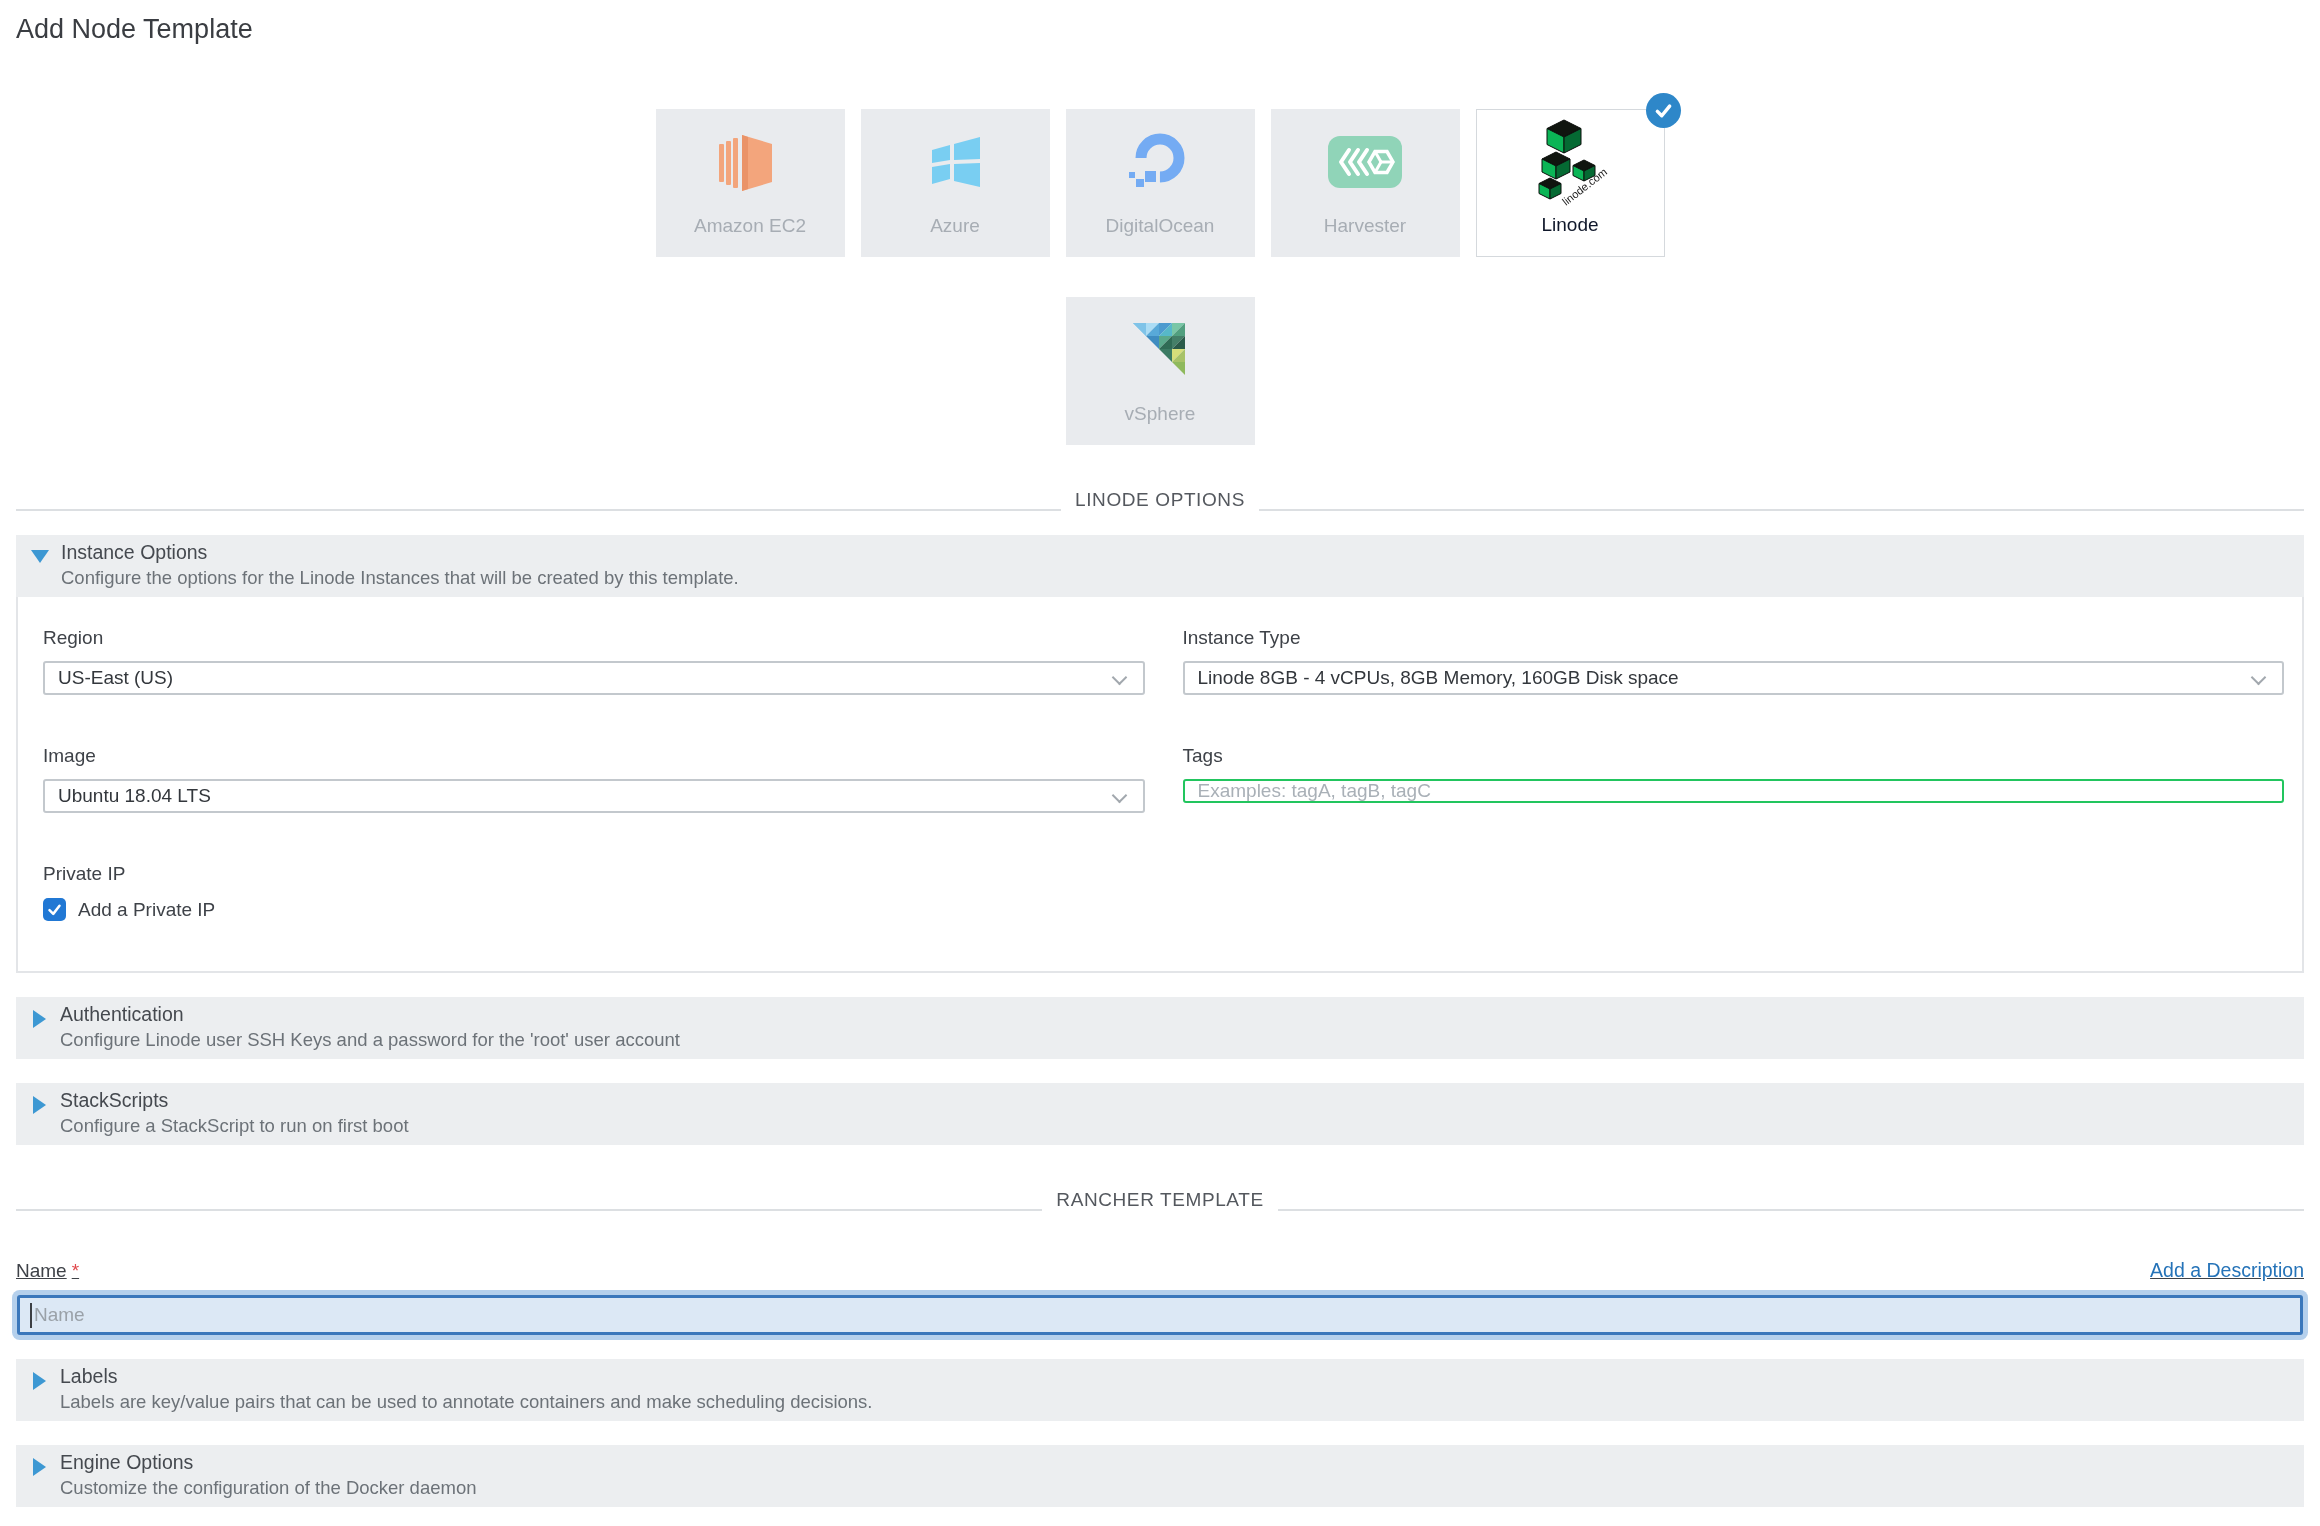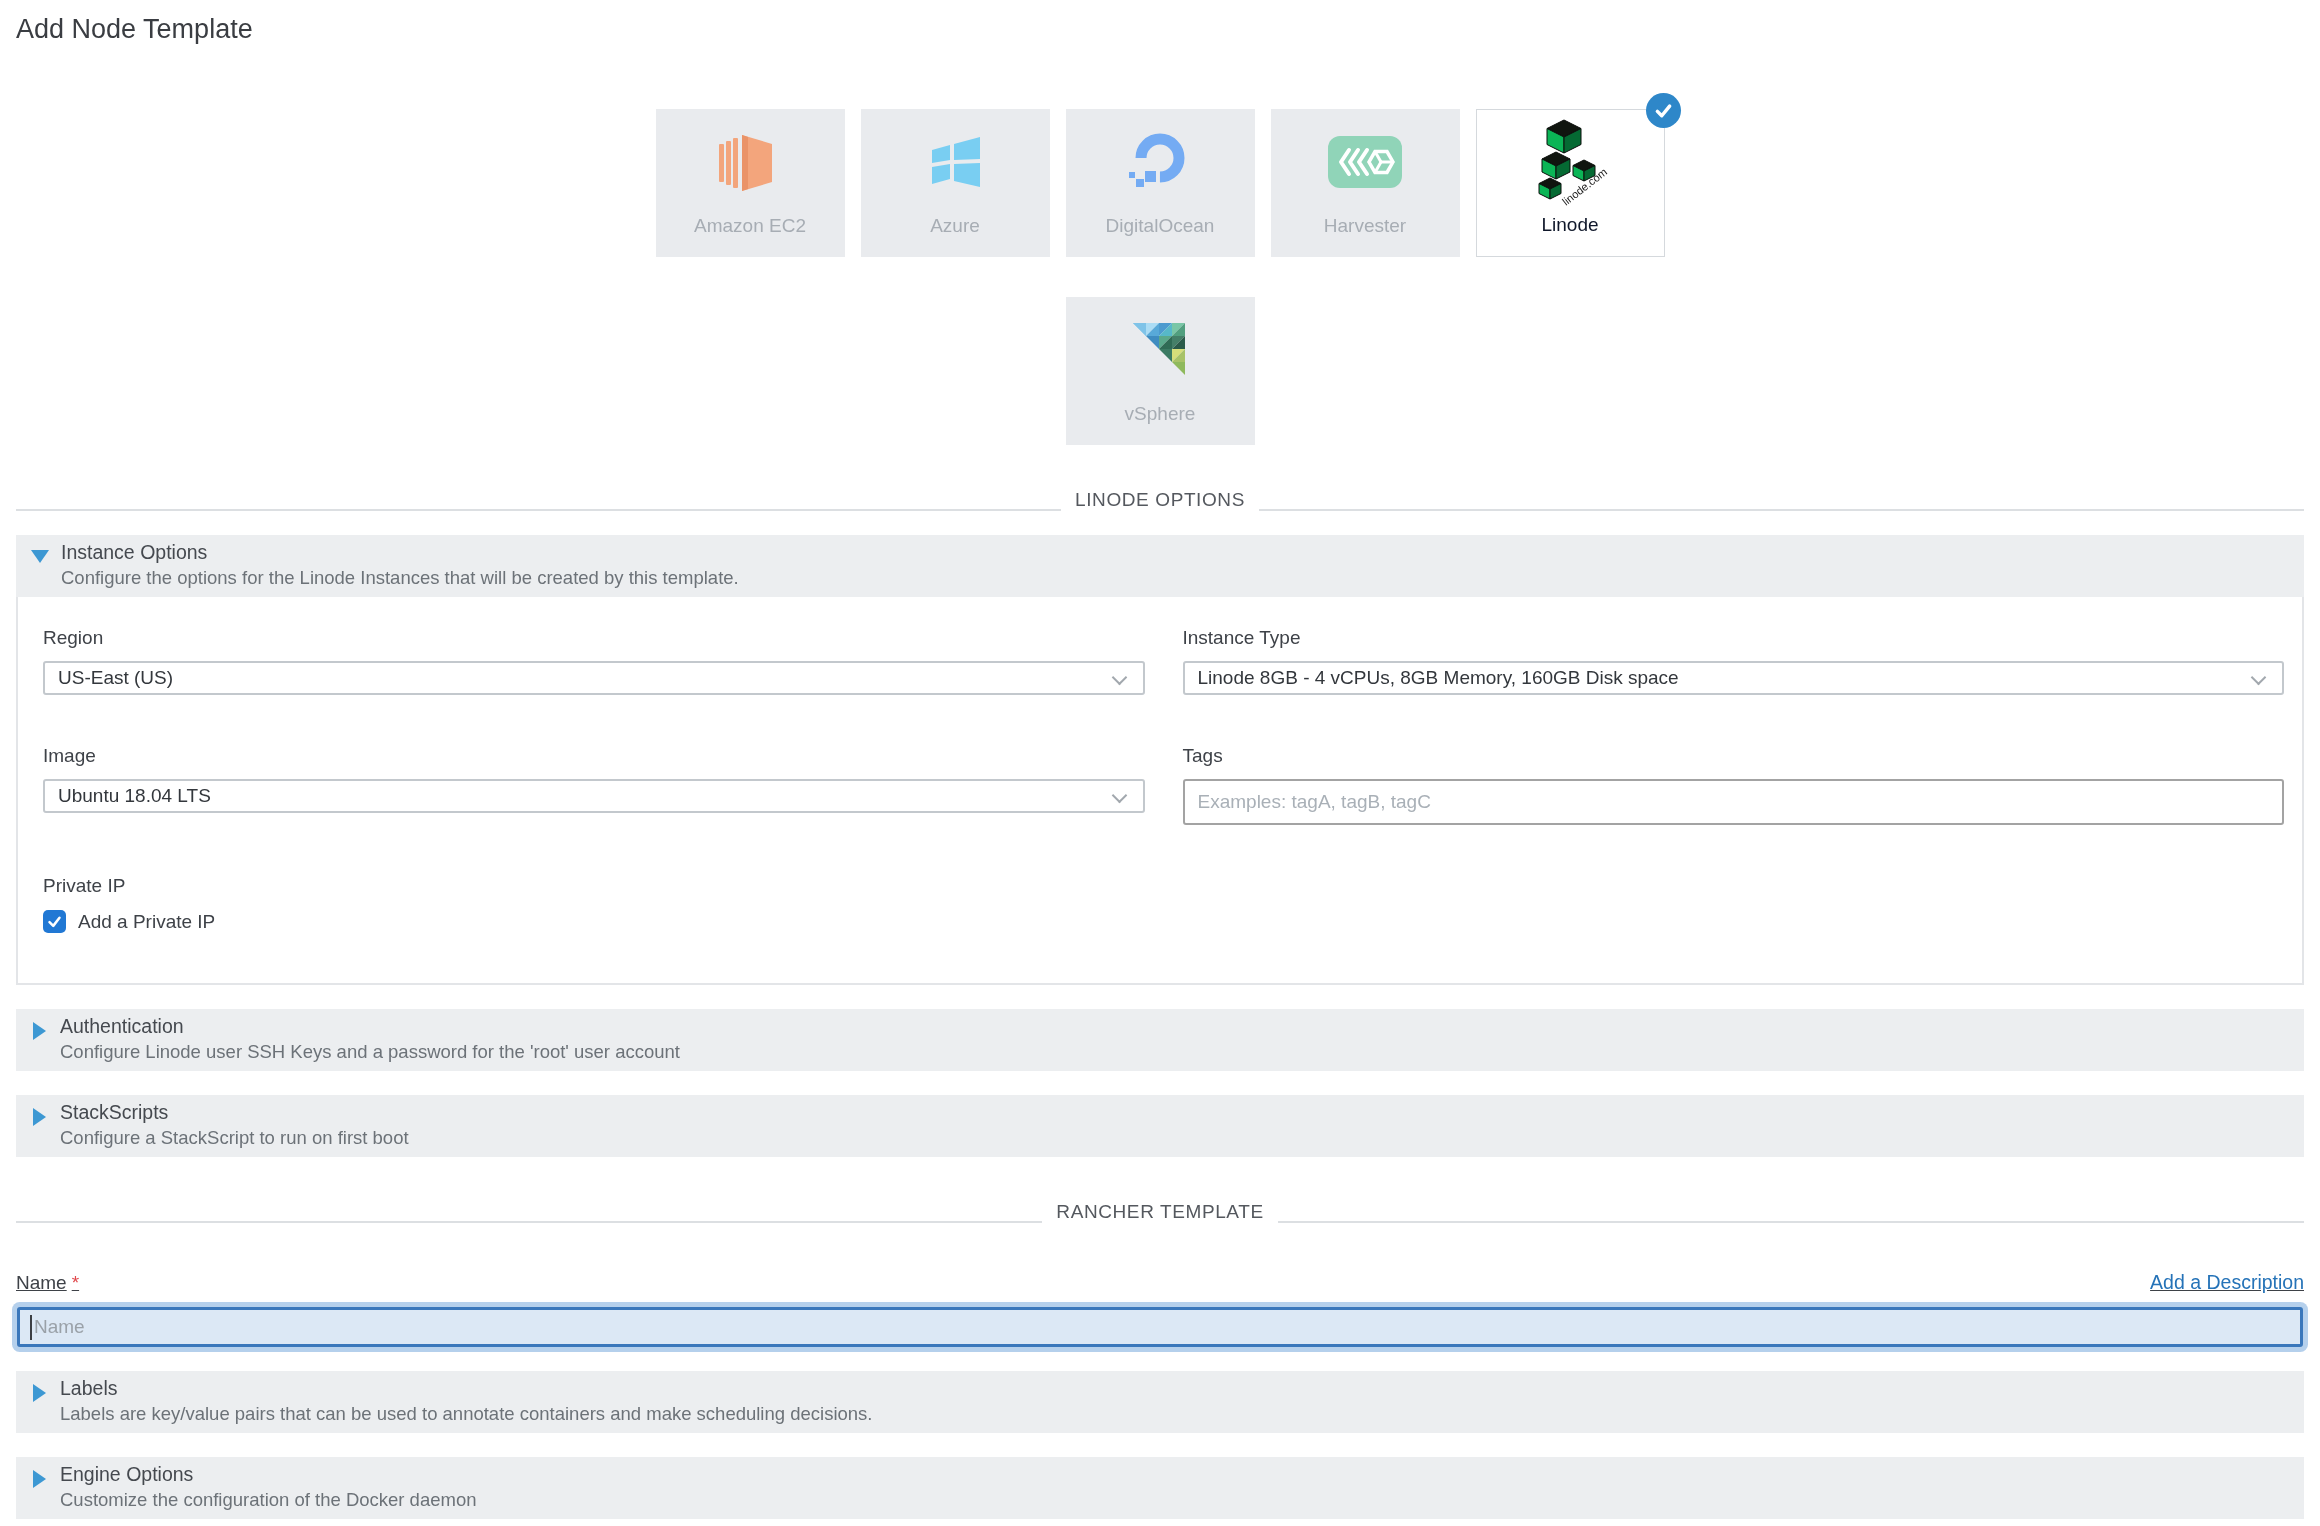--- a/index.html
+++ b/index.html
@@ -45,21 +45,21 @@
   .instance-body { border:2px solid #e3e5e8; border-top:none; background:#fff; padding:30px 18px 50px 25px; }
   .grid { display:grid; grid-template-columns:1fr 1fr; column-gap:38px; row-gap:50px; }
   .field-label { display:block; font-size:19px; color:#3e4248; margin-bottom:12px; }
   .select {
     height:34px; border:2px solid #c3c8cd; border-radius:3px; background:#fff; cursor:pointer;
     display:flex; align-items:center; padding:0 44px 0 13px; position:relative;
     font-size:19px; color:#33373c; white-space:nowrap;
   }
   .chevron { position:absolute; right:18px; top:9px; width:11px; height:11px;
     border-right:2px solid #a2a8ae; border-bottom:2px solid #a2a8ae; transform:rotate(45deg); }
-  .text-input { width:100%; height:46px; border:2px solid #a3a3a3; border-radius:3px;
+  .text-input { width:100%; height:24px; border:2px solid #22c55e; border-radius:3px;
     font-size:19px; padding:0 13px; color:#33373c; outline:none; }
   .text-input::placeholder { color:#a9b0b7; }
 
   .private-ip { margin-top:50px; }
   .checkbox-row { display:flex; align-items:center; margin-top:13px; }
   .checkbox { width:23px; height:23px; background:#2178d4; border-radius:5px; cursor:pointer;
     display:flex; align-items:center; justify-content:center; }
   .checkbox-label { margin-left:12px; font-size:19px; color:#3e4248; cursor:pointer; }
 
   

